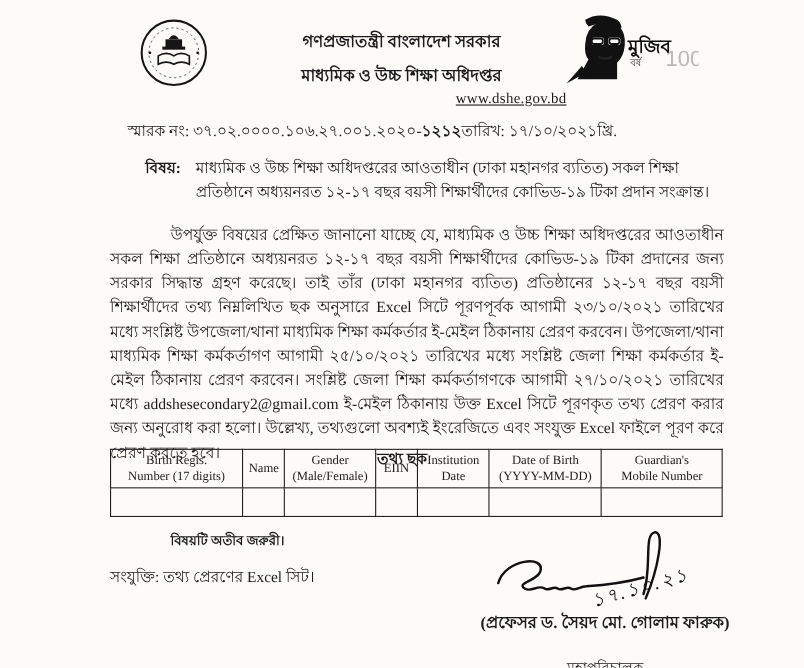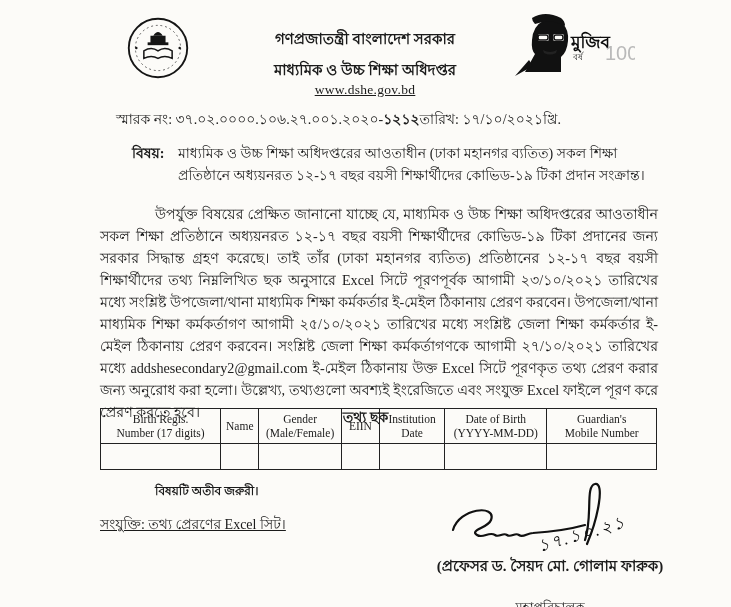--- a/index.html
+++ b/index.html
@@ -14,21 +14,21 @@
 
   
   .header { position: absolute; top: 10px; left: 0; width: 731px; height: 95px; }
   .seal { position: absolute; left: 125px; top: 5px; width: 66px; height: 66px; }
   .header-center {
     position: absolute; left: 215px; top: 8px; width: 300px;
     text-align: center; line-height: 19px;
   }
   .hc-line1, .hc-line2 { font-size: 15px; font-weight: bold; margin-top: 12px; }
   .hc-line3 { font-size: 14.5px; font-weight: bold; }
-  .website { font-size: 13.5px; text-decoration: underline; letter-spacing: 0.3px; }
+  .website { font-size: 13.5px; text-decoration: underline; letter-spacing: 0.3px; text-align: right; }
   .mujib { position: absolute; left: 505px; top: 0; width: 130px; height: 72px; }
 
   
   .memo-row {
     position: absolute; top: 108px; left: 116px; width: 558px;
     display: flex; font-size: 14px;
   }
   .memo-bold { font-weight: bold; }
 
   
@@ -59,21 +59,21 @@
   .data-table th, .data-table td { border: 1.5px solid #222; }
   .data-table th {
     font-size: 11.5px; font-weight: normal; text-align: center;
     white-space: pre-line; line-height: 14px; padding: 3px 1px; height: 34px;
     font-family: "Liberation Serif", serif;
   }
   .data-table td.blank { height: 26px; }
 
   
   .urgent { position: absolute; top: 482px; left: 155px; font-size: 12px; font-weight: bold; }
-  .attachment { position: absolute; top: 513px; left: 100px; font-size: 14px; text-decoration: underline; }
+  .attachment { position: absolute; top: 513px; left: 100px; font-size: 14px; }
 
   
   .sign-block { position: absolute; top: 478px; left: 420px; width: 260px; text-align: center; }
   .sign-svg { display: block; margin: 0 auto; }
   .signer-name { font-size: 15px; font-weight: bold; margin-top: -6px; }
   .signer-title { font-size: 13.5px; font-weight: normal; margin-top: 18px; }
   .signer-phone { font-size: 13.5px; font-weight: bold; margin-top: 2px; }
 
   .ink { stroke: #111; fill: none; stroke-linecap: round; }
 </style>

